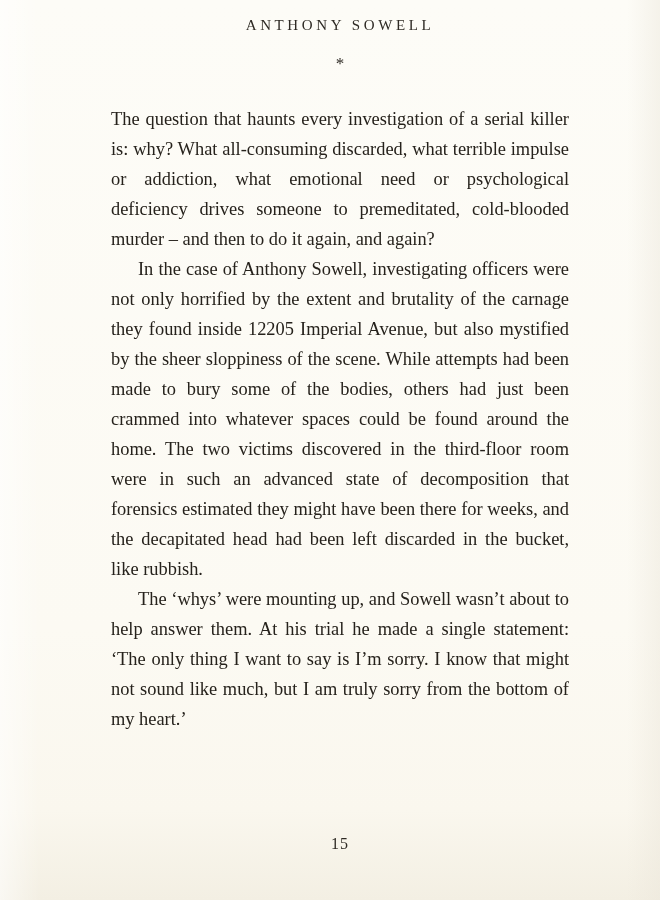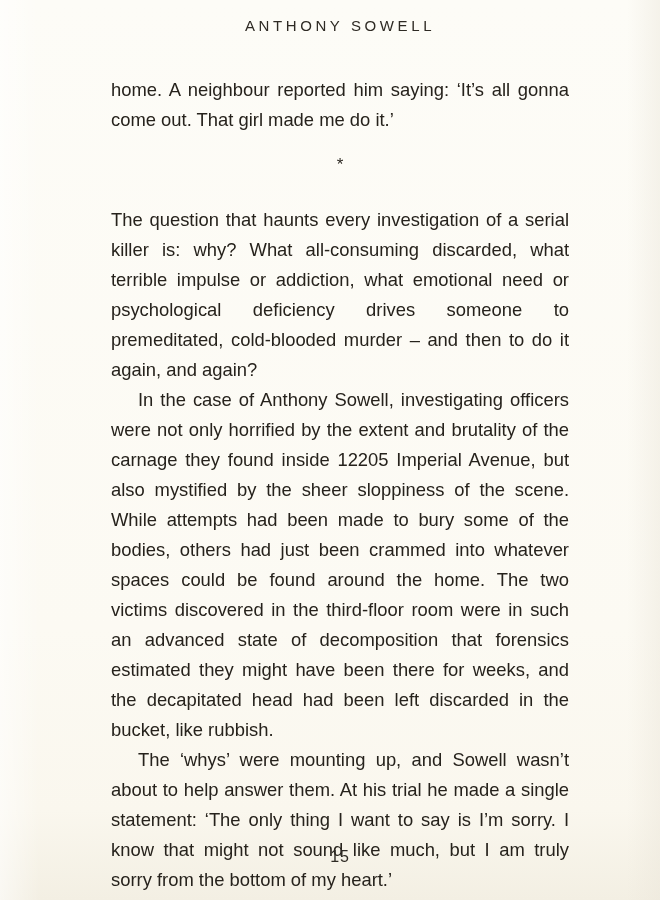--- a/index.html
+++ b/index.html
@@ -11,21 +11,21 @@
     position: relative;
     width: 660px;
     height: 900px;
     margin: 0;
     overflow: hidden;
     background:
       linear-gradient(90deg, rgba(255,255,255,0.55) 0%, rgba(255,255,255,0) 6%),
       linear-gradient(270deg, rgba(235,230,218,0.45) 0%, rgba(235,230,218,0) 5%),
       linear-gradient(180deg, #fdfcf7 0%, #fcfaf3 70%, #faf7ee 90%, #f3efe3 100%);
     color: #26221c;
-    font-family: Liberation Sans, sans-serif;
+    font-family: Liberation Serif, serif;
   }
   .running-header {
     margin-top: 17px;
     margin-left: 102px;
     width: 476px;
     text-align: center;
     font-size: 15px;
     letter-spacing: 0.24em;
     color: #2e2a24;
   }
@@ -49,37 +49,36 @@
     text-align: center;
     font-size: 17px;
     line-height: 30px;
     margin: 15px 0 25px 0;
     color: #2e2a24;
   }
   .page-number {
     position: absolute;
     left: 111px;
     width: 458px;
-    bottom: 34px;
+    bottom: 47px;
     text-align: center;
     font-size: 16px;
     letter-spacing: 0.06em;
     color: #2e2a24;
   }
 </style>
 </head>
 <body>
 
 <div class="page">
 
   <div class="running-header">ANTHONY SOWELL</div>
 
   <main class="text-block">
 
-    <p class="para-first">home. A neighbour reported him saying: ‘It’s all gonna come out. That girl made me do it.’</p>
 
     <div class="divider">*</div>
 
     <p>The question that haunts every investigation of a serial killer is: why? What all-consuming discarded, what terrible impulse or addiction, what emotional need or psychological deficiency drives someone to premeditated, cold-blooded murder – and then to do it again, and again?</p>
 
     <p class="indent">In the case of Anthony Sowell, investigating officers were not only horrified by the extent and brutality of the carnage they found inside 12205 Imperial Avenue, but also mystified by the sheer sloppiness of the scene. While attempts had been made to bury some of the bodies, others had just been crammed into whatever spaces could be found around the home. The two victims discovered in the third-floor room were in such an advanced state of decomposition that forensics estimated they might have been there for weeks, and the decapitated head had been left discarded in the bucket, like rubbish.</p>
 
 
     <p class="indent">The ‘whys’ were mounting up, and Sowell wasn’t about to help answer them. At his trial he made a single statement: ‘The only thing I want to say is I’m sorry. I know that might not sound like much, but I am truly sorry from the bottom of my heart.’</p>
 

